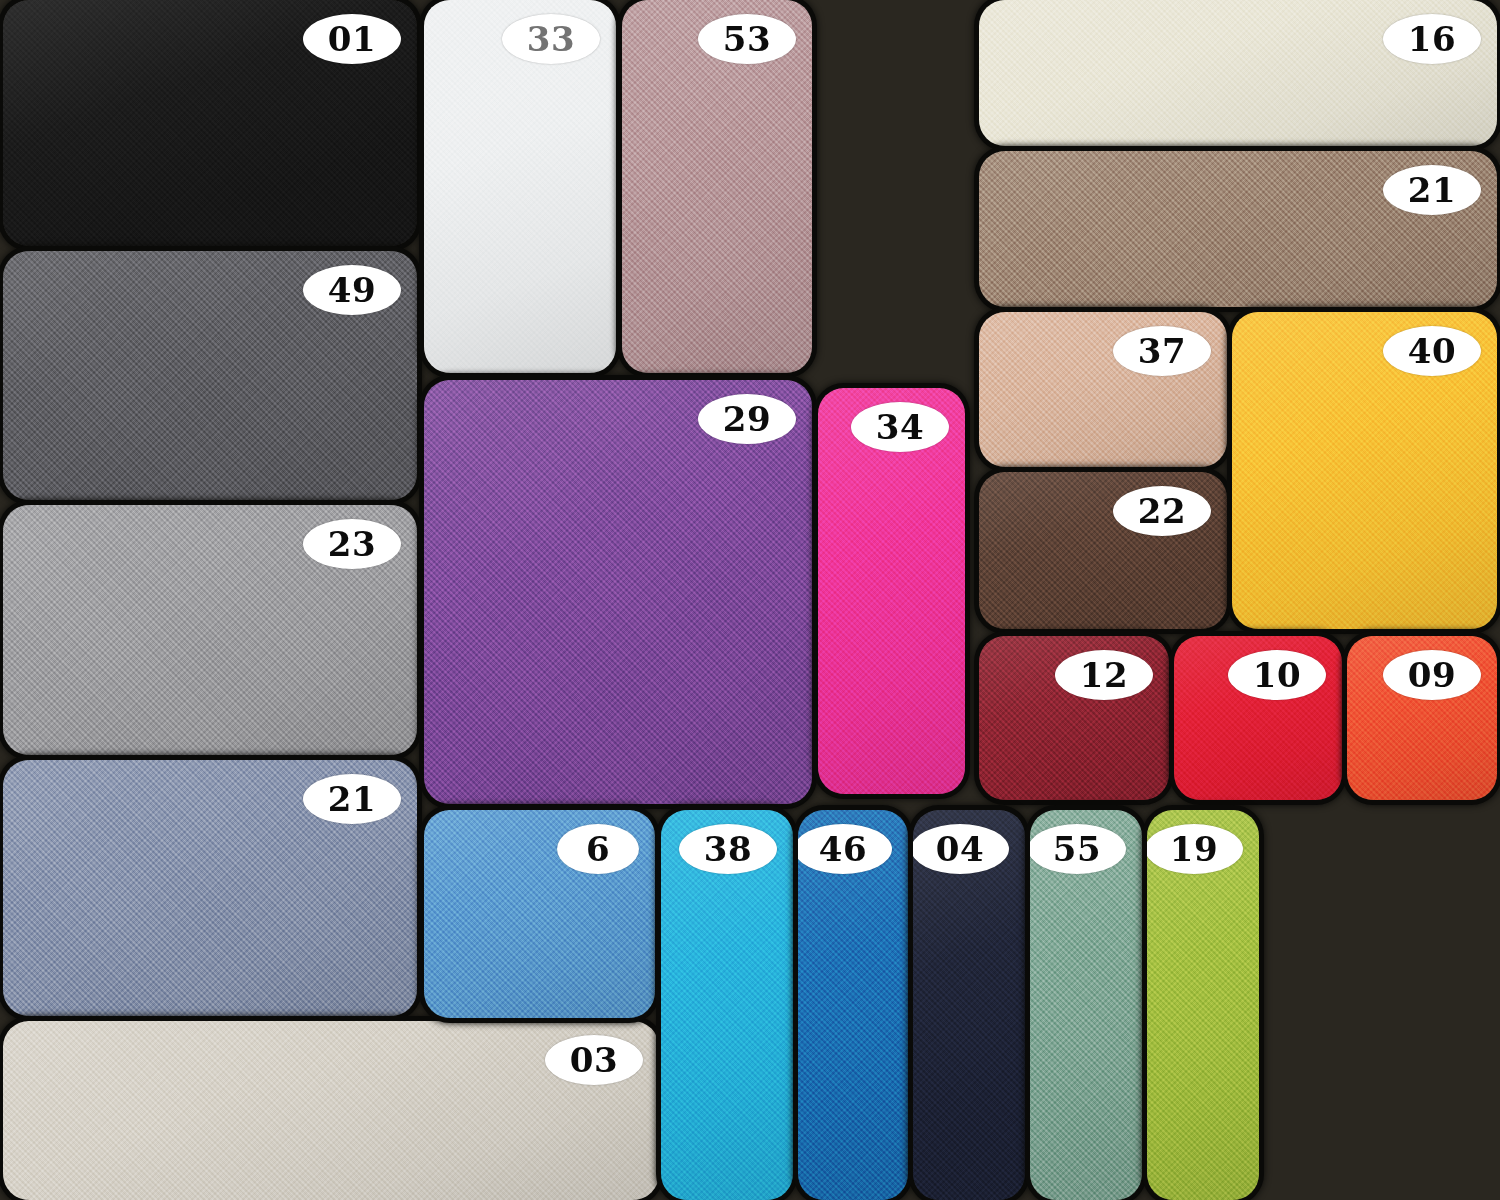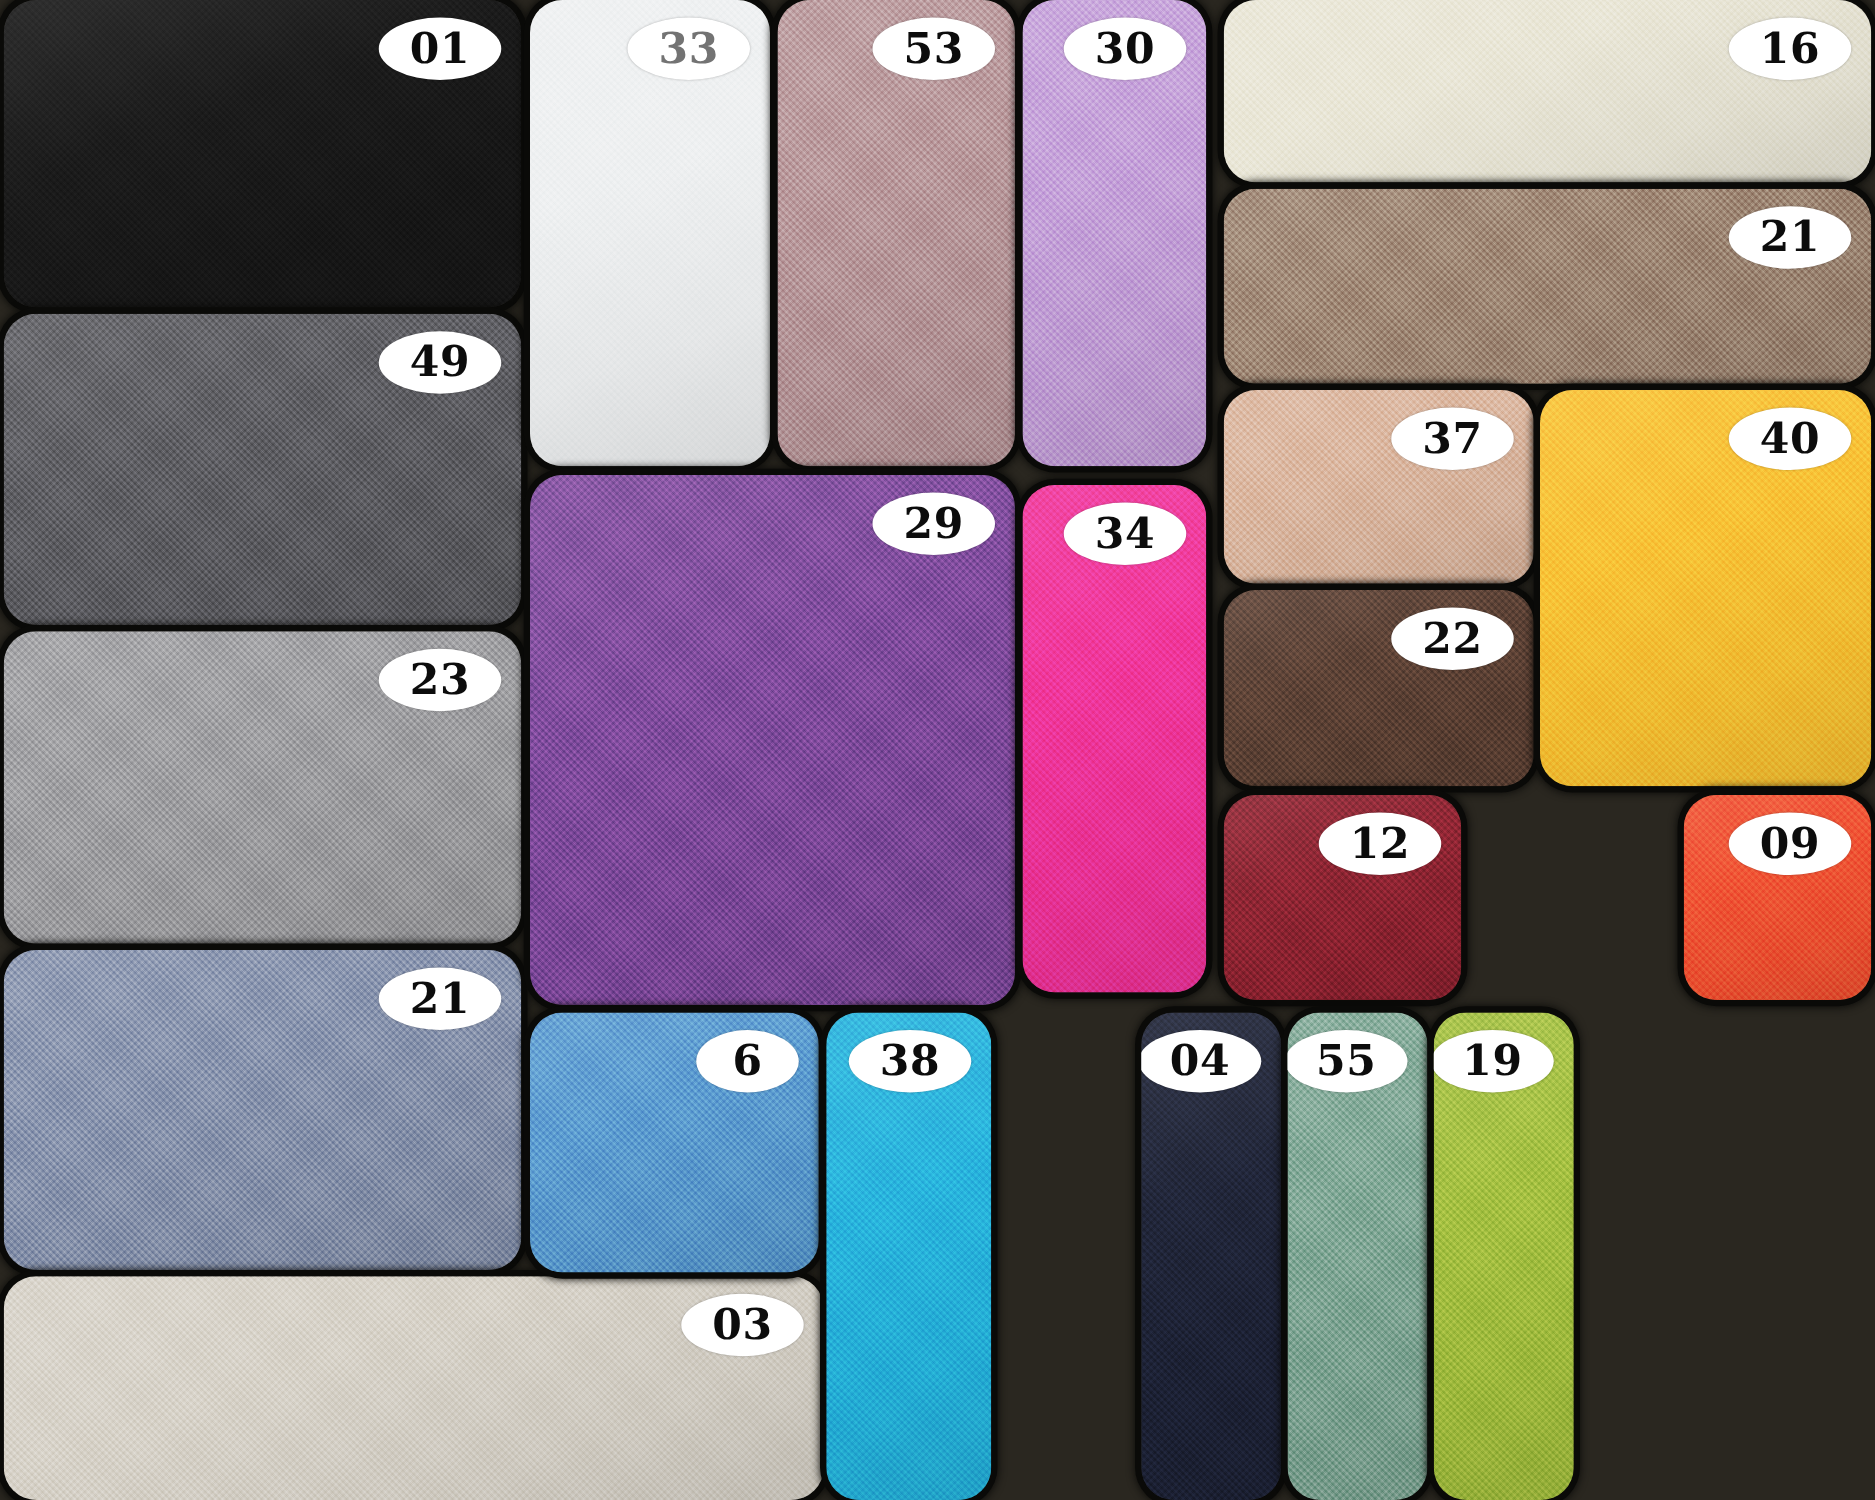--- a/index.html
+++ b/index.html
@@ -124,26 +124,20 @@
       <div class="weave"></div>
       <div class="sheen"></div>
       <div class="badge" style="background: rgb(255, 255, 255); color: #737373;">33</div>
     </div>
     <div class="swatch" style="left: 622px; top: 0px; width: 190px; height: 373px;">
       <div class="fill" style="background: rgb(184, 151, 154);"></div>
       <div class="weave"></div>
       <div class="sheen"></div>
       <div class="badge" style="background: rgb(255, 255, 255); color: rgb(12, 12, 12);">53</div>
     </div>
-    <div class="swatch" style="left: 818px; top: 0px; width: 147px; height: 373px;">
-      <div class="fill" style="background: rgb(196, 160, 217);"></div>
-      <div class="weave"></div>
-      <div class="sheen"></div>
-      <div class="badge" style="background: rgb(255, 255, 255); color: rgb(12, 12, 12);">30</div>
-    </div>
     <div class="swatch" style="left: 424px; top: 380px; width: 388px; height: 424px;">
       <div class="fill" style="background: rgb(126, 73, 156);"></div>
       <div class="weave"></div>
       <div class="sheen"></div>
       <div class="badge" style="background: rgb(255, 255, 255); color: rgb(12, 12, 12);">29</div>
     </div>
     <div class="swatch" style="left: 818px; top: 388px; width: 147px; height: 406px;">
       <div class="fill" style="background: rgb(240, 51, 154);"></div>
       <div class="weave"></div>
       <div class="sheen"></div>
@@ -178,38 +172,50 @@
       <div class="weave"></div>
       <div class="sheen"></div>
       <div class="badge" style="background: rgb(255, 255, 255); color: rgb(12, 12, 12);">40</div>
     </div>
     <div class="swatch" style="left: 979px; top: 636px; width: 190px; height: 164px;">
       <div class="fill" style="background: rgb(141, 34, 48);"></div>
       <div class="weave"></div>
       <div class="sheen"></div>
       <div class="badge" style="background: rgb(255, 255, 255); color: rgb(12, 12, 12);">12</div>
     </div>
+    <div class="swatch" style="left: 1174px; top: 636px; width: 168px; height: 164px;">
+      <div class="fill" style="background: rgb(227, 29, 52);"></div>
+      <div class="weave"></div>
+      <div class="sheen"></div>
+      <div class="badge" style="background: rgb(255, 255, 255); color: rgb(12, 12, 12);">10</div>
+    </div>
     <div class="swatch" style="left: 1347px; top: 636px; width: 150px; height: 164px;">
       <div class="fill" style="background: rgb(240, 81, 49);"></div>
       <div class="weave"></div>
       <div class="sheen"></div>
       <div class="badge" style="background: rgb(255, 255, 255); color: rgb(12, 12, 12);">09</div>
     </div>
     <div class="swatch" style="left: 424px; top: 810px; width: 231px; height: 208px;">
       <div class="fill" style="background: rgb(90, 155, 208);"></div>
       <div class="weave"></div>
       <div class="sheen"></div>
       <div class="badge narrow" style="background: rgb(255, 255, 255); color: rgb(12, 12, 12);">6</div>
     </div>
     <div class="swatch" style="left: 661px; top: 810px; width: 132px; height: 390px;">
       <div class="fill" style="background: rgb(37, 179, 221);"></div>
       <div class="weave"></div>
       <div class="sheen"></div>
       <div class="badge" style="background: rgb(255, 255, 255); color: rgb(12, 12, 12);">38</div>
     </div>
+    <div class="swatch" style="left: 798px; top: 810px; width: 110px; height: 390px;">
+      <div class="fill" style="background: rgb(26, 111, 181);"></div>
+      <div class="weave"></div>
+      <div class="sheen"></div>
+      <div class="badge" style="background: rgb(255, 255, 255); color: rgb(12, 12, 12);">46</div>
+    </div>
     <div class="swatch" style="left: 913px; top: 810px; width: 112px; height: 390px;">
       <div class="fill" style="background: rgb(29, 34, 54);"></div>
       <div class="weave"></div>
       <div class="sheen"></div>
       <div class="badge" style="background: rgb(255, 255, 255); color: rgb(12, 12, 12);">04</div>
     </div>
     <div class="swatch" style="left: 1030px; top: 810px; width: 112px; height: 390px;">
       <div class="fill" style="background: rgb(127, 167, 149);"></div>
       <div class="weave"></div>
       <div class="sheen"></div>

